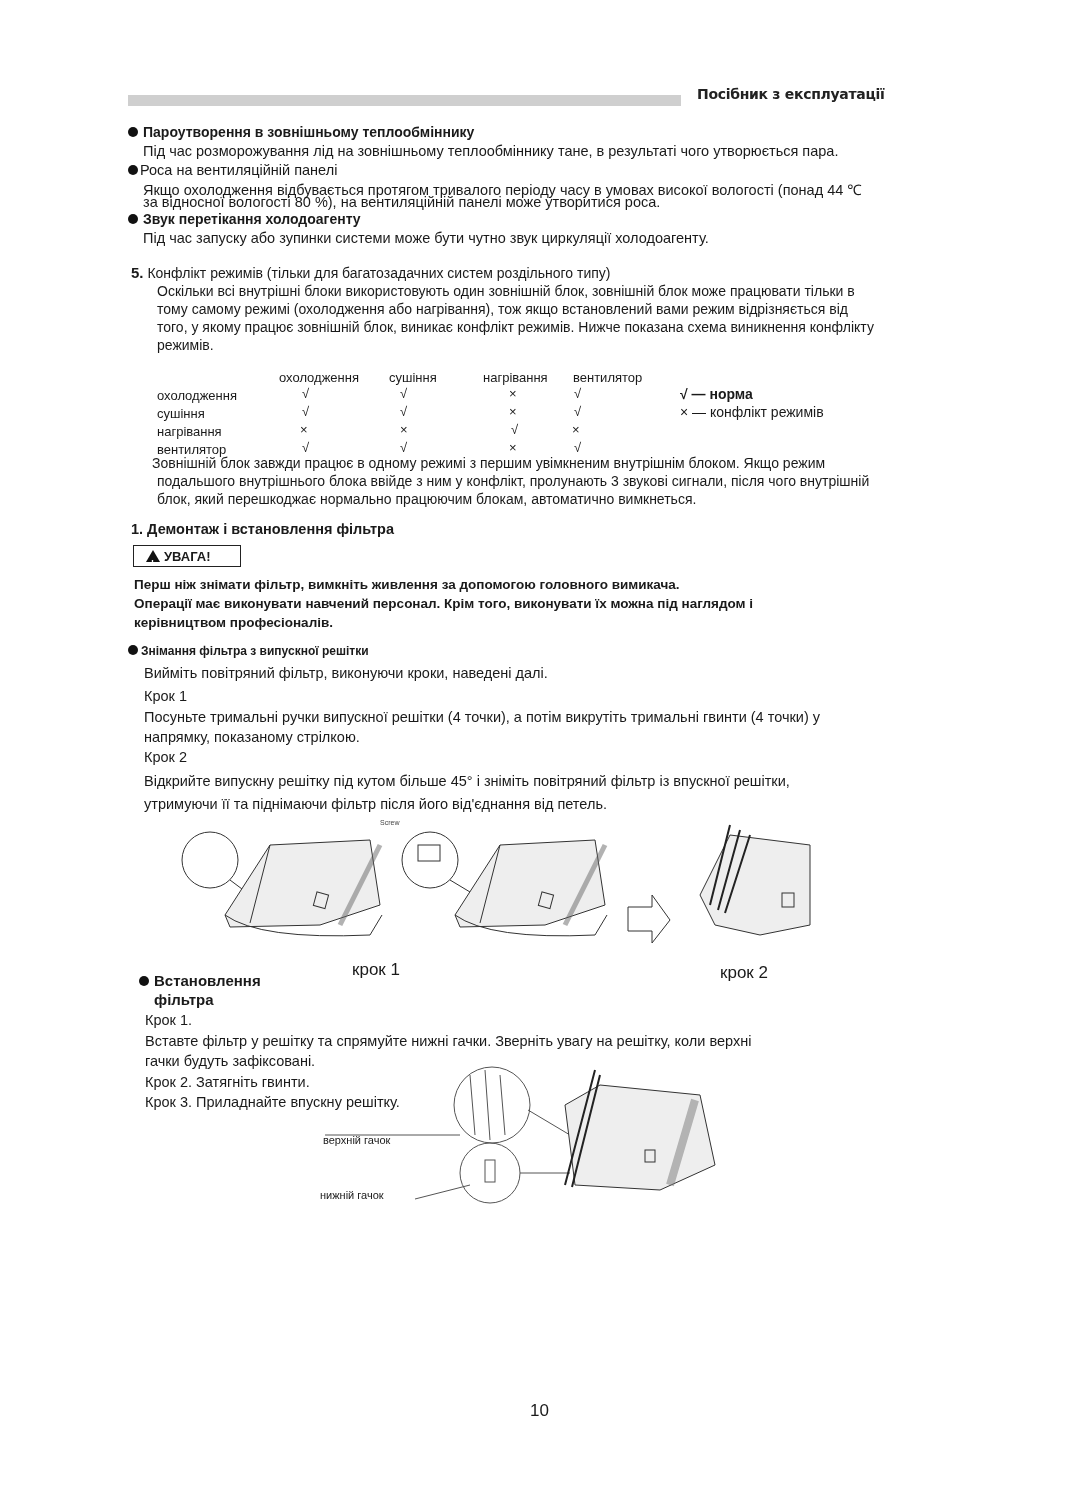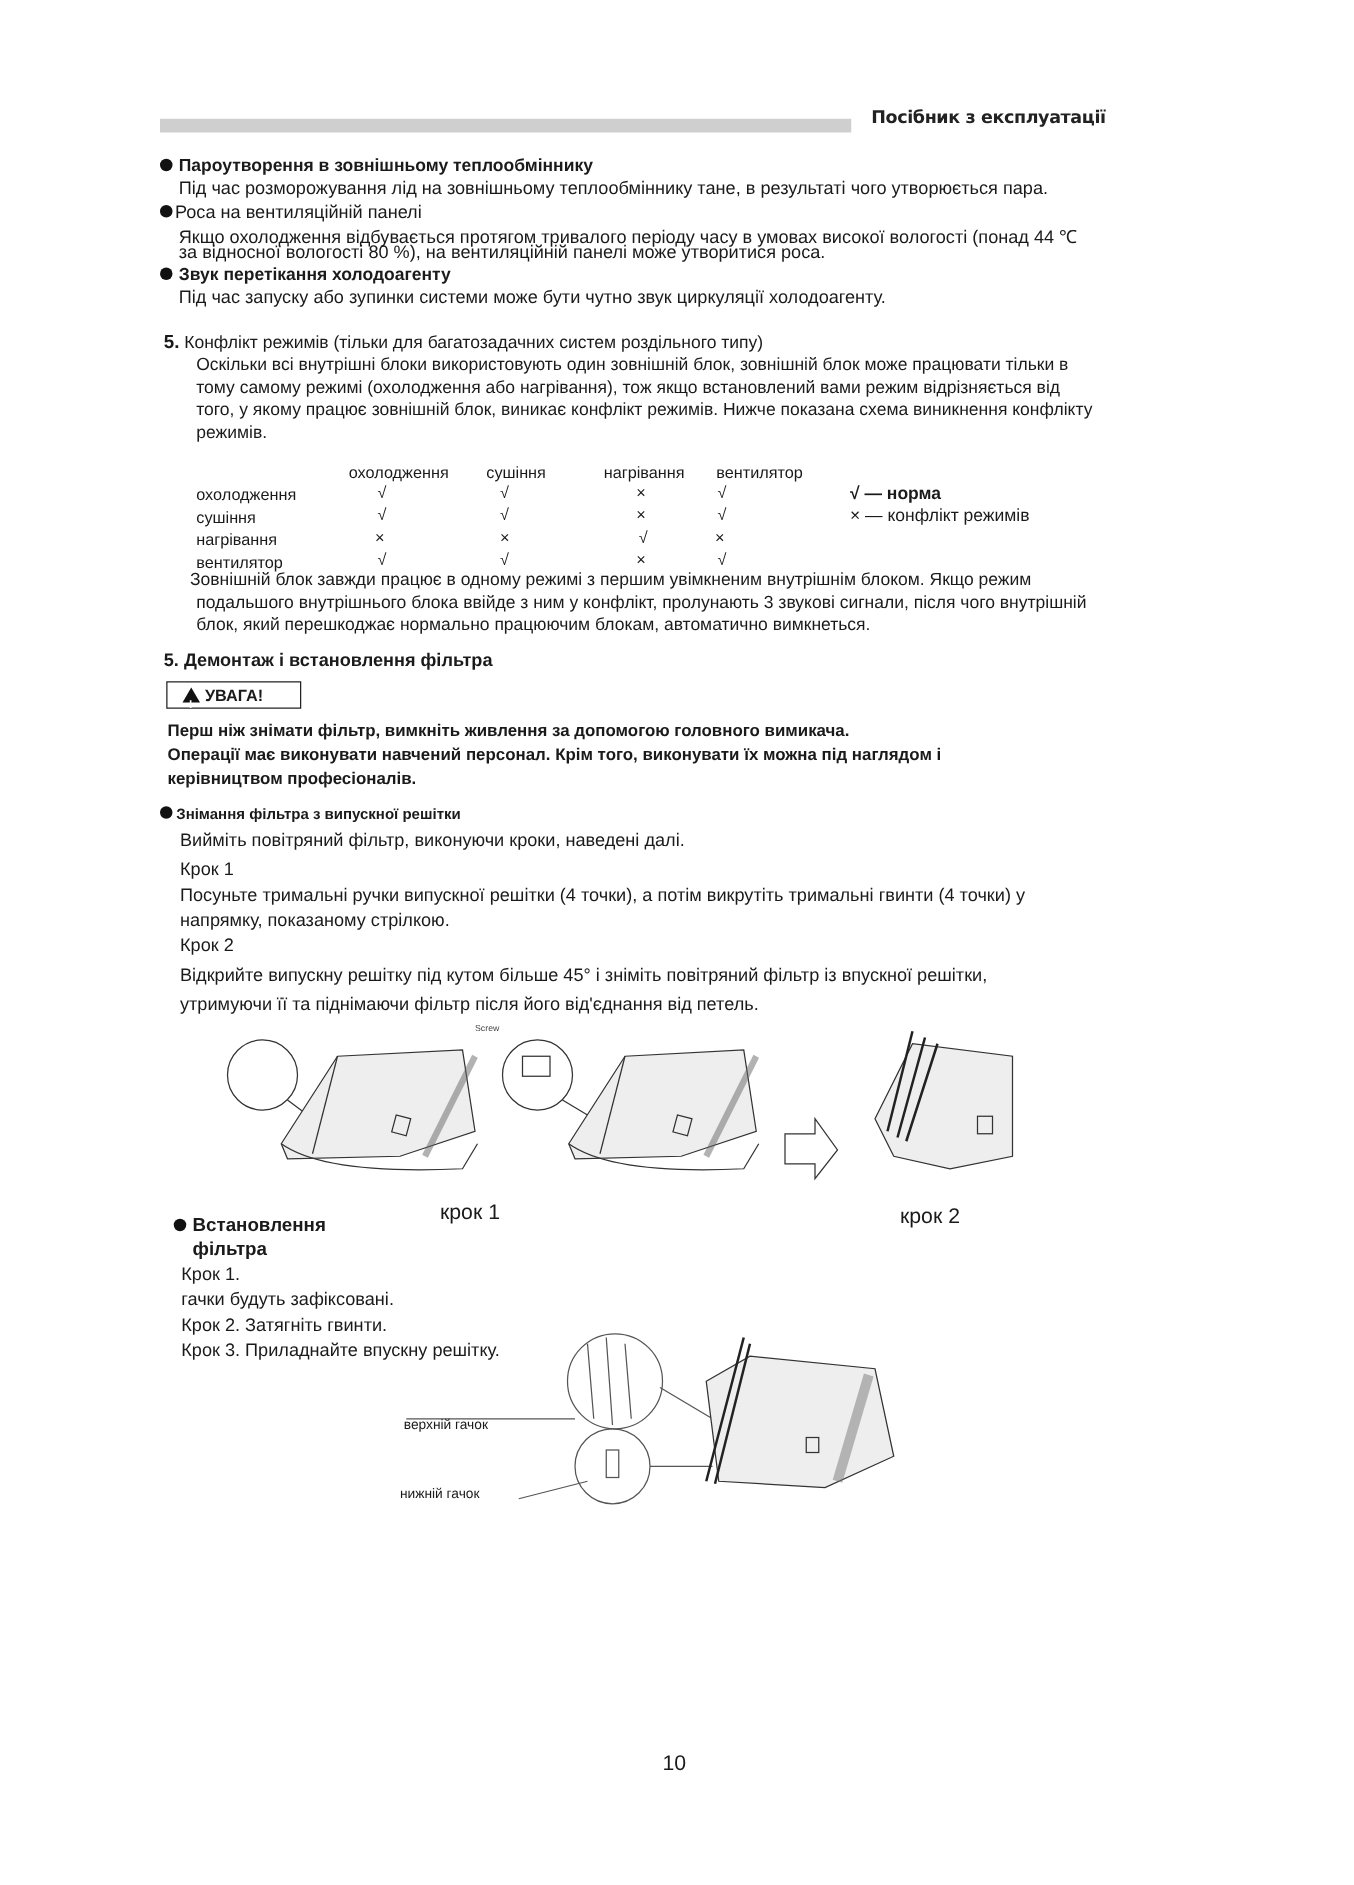--- a/index.html
+++ b/index.html
@@ -94,21 +94,21 @@
     <span>— конфлікт режимів</span>
   </span>
 </div>
 
 <div class="abs txt-sm" style="left:152px; top:454px;">
   <div>Зовнішній блок завжди працює в одному режимі з першим увімкненим внутрішнім блоком. Якщо режим</div>
   <div style="padding-left:5px">подальшого внутрішнього блока ввійде з ним у конфлікт, пролунають 3 звукові сигнали, після чого внутрішній</div>
   <div style="padding-left:5px">блок, який перешкоджає нормально працюючим блокам, автоматично вимкнеться.</div>
 </div>
 
-<div class="abs h-bold" style="left:131px; top:521px; font-size:14.5px;">5. Демонтаж і встановлення фільтра</div>
+<div class="abs h-bold" style="left:131px; top:521px; font-size:14.5px;">1. Демонтаж і встановлення фільтра</div>
 <div class="abs warn-box">
   <span class="tri"></span><span>УВАГА!</span>
 </div>
 <div class="abs" style="left:134px; top:575px; font-size:13.5px; font-weight:bold; line-height:19px;">
   <div>Перш ніж знімати фільтр, вимкніть живлення за допомогою головного вимикача.</div>
   <div>Операції має виконувати навчений персонал. Крім того, виконувати їх можна під наглядом і</div>
   <div>керівництвом професіоналів.</div>
 </div>
 
 <div class="abs" style="left:128px; top:644px; font-size:12px; font-weight:bold;">
@@ -154,20 +154,21 @@
 </svg>
 <div class="abs step-label" style="left:352px; top:960px;">крок 1</div>
 <div class="abs step-label" style="left:720px; top:963px;">крок 2</div>
 
 <div class="abs" style="left:139px; top:971px; font-size:15px; font-weight:bold; line-height:19px;">
   <div><span class="bullet"></span><span>Встановлення</span></div>
   <div style="padding-left:15px">фільтра</div>
 </div>
 <div class="abs txt" style="left:145px; top:1010px; line-height:20px;">
   <div>Крок 1.</div>
+  <div style="margin-top:1px">Вставте фільтр у решітку та спрямуйте нижні гачки. Зверніть увагу на решітку, коли верхні</div>
   <div>гачки будуть зафіксовані.</div>
   <div style="margin-top:1px">Крок 2. Затягніть гвинти.</div>
   <div>Крок 3. Приладнайте впускну решітку.</div>
 </div>
 
 <svg class="fig" style="left:300px; top:1055px;" width="440" height="150" viewBox="0 0 440 150">
   <g fill="none" stroke="#555" stroke-width="1">
     <circle cx="192" cy="50" r="38"></circle>
     <path d="M170 20 L175 80 M185 15 L190 85 M200 20 L205 80"></path>
     <line x1="25" y1="80" x2="160" y2="80"></line>

